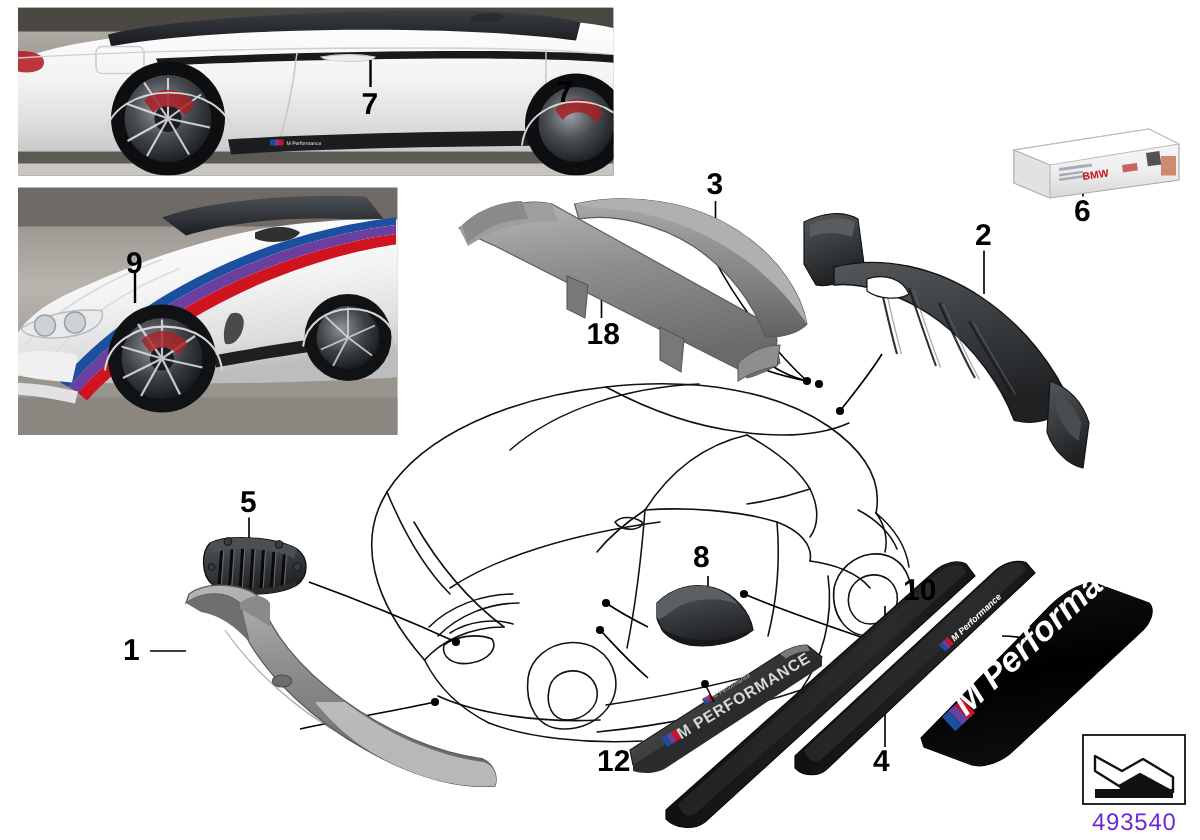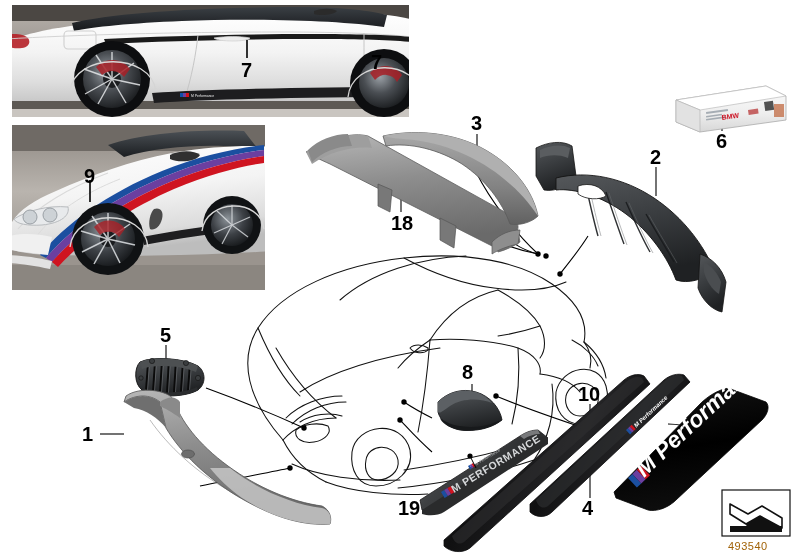--- a/index.html
+++ b/index.html
@@ -19,22 +19,22 @@
     font-weight:bold;
     font-size:20px;
     color:#000;
     line-height:1;
     letter-spacing:0px;
     user-select:none;
   }
   .partnum{
     position:absolute;
     font-family:"Liberation Sans", sans-serif;
-    font-size:11px;
-    color:#a16207;
+    font-size:16px;
+    color:#6d28d9;
     letter-spacing:0.5px;
   }
   .photo{position:absolute;overflow:hidden;background:#cfcfcf;}
   svg{display:block;overflow:visible;}
 </style>
 </head>
 <body>
 
 <div id="stage">
 
@@ -516,22 +516,22 @@
   <div class="callout" style="left:241px;top:60px;">7</div>
   <div class="callout" style="left:371px;top:52px;">7</div>
   <div class="callout" style="left:84px;top:166px;">9</div>
   <div class="callout" style="left:391px;top:213px;">18</div>
   <div class="callout" style="left:471px;top:113px;">3</div>
   <div class="callout" style="left:650px;top:147px;">2</div>
   <div class="callout" style="left:716px;top:131px;">6</div>
   <div class="callout" style="left:160px;top:325px;">5</div>
   <div class="callout" style="left:82px;top:424px;">1</div>
   <div class="callout" style="left:462px;top:362px;">8</div>
-  <div class="callout" style="left:578px;top:384px;text-align:center;">10</div>
-  <div class="callout" style="left:398px;top:498px;">19</div>
+  <div class="callout" style="left:602px;top:384px;text-align:center;">10</div>
+  <div class="callout" style="left:398px;top:498px;">12</div>
   <div class="callout" style="left:582px;top:498px;">4</div>
 
   <svg class="layer" width="800" height="560" viewBox="0 0 800 560" style="pointer-events:none;">
     <line x1="247" y1="58" x2="247" y2="40" stroke="#000" stroke-width="1.6"></line>
     <line x1="90" y1="180" x2="90" y2="202" stroke="#000" stroke-width="1.6"></line>
   </svg>
 
   <div class="partnum" style="left:728px;top:540px;">493540</div>
 
 </div>

